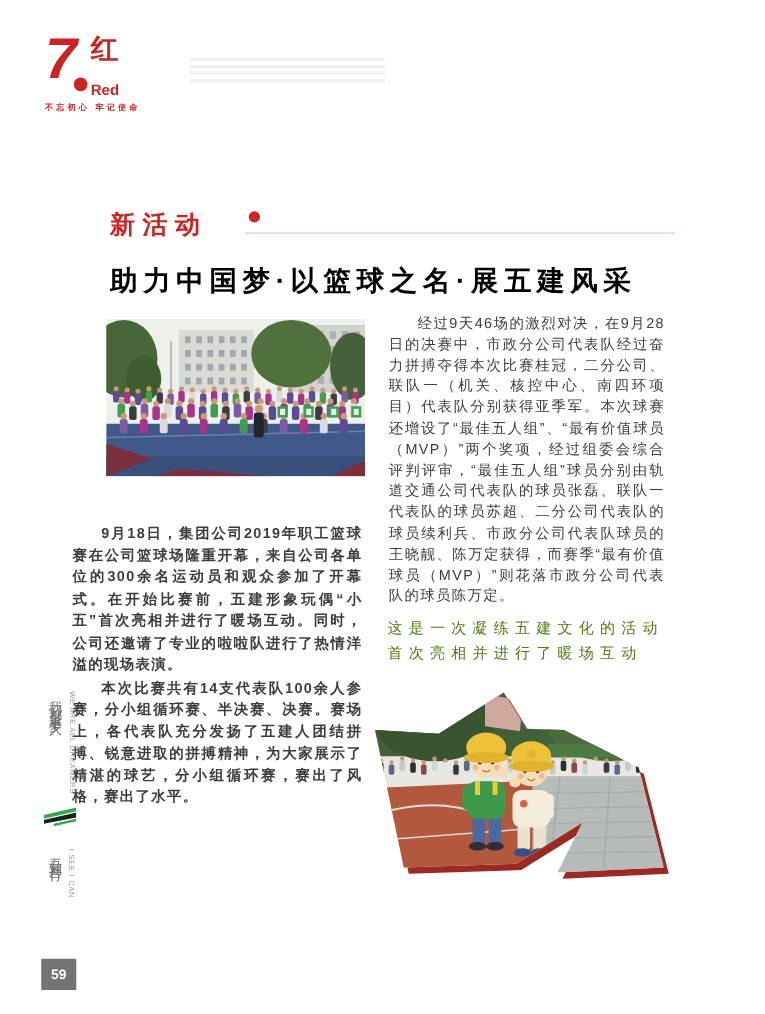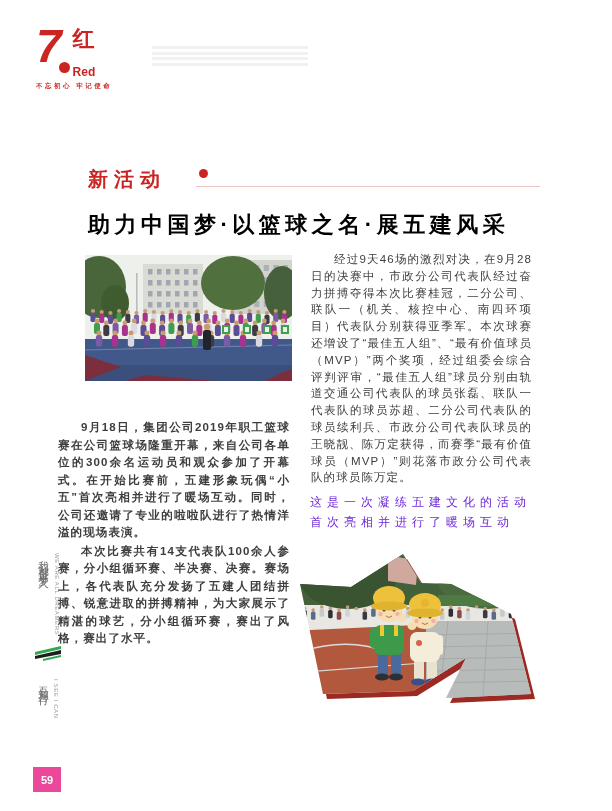--- a/index.html
+++ b/index.html
@@ -23,31 +23,31 @@
   .section-head{position:absolute;left:88px;top:166px;display:flex;gap:32px;}
   .section-title{color:#cb2523;font-size:20px;font-weight:bold;letter-spacing:6px;}
   .head-dot{width:9px;height:9px;border-radius:50%;background:#cb2523;margin-left:1px;margin-top:3px;}
   .rule{position:absolute;left:196px;top:186px;width:344px;height:1px;background:#eac6c6;}
   .sub-title{position:absolute;left:88px;top:210px;color:#000000;font-size:22px;font-weight:bold;letter-spacing:4.5px;white-space:nowrap;}
 
   
   .col p{margin:1px;text-indent:2em;text-align:justify;color:#3d3d3d;}
   .left-col{position:absolute;left:57px;top:418px;width:234px;font-size:11.5px;line-height:17.5px;letter-spacing:1.1px;font-weight:bold;}
   .right-col{position:absolute;left:310px;top:250px;width:223px;font-size:11.5px;line-height:16.8px;letter-spacing:1.1px;}
-  .quote{position:absolute;left:310px;top:492px;width:240px;color:#6d28d9;font-size:12px;line-height:20px;letter-spacing:5px;}
+  .quote{position:absolute;left:310px;top:492px;width:240px;color:#4d7c0f;font-size:12px;line-height:20px;letter-spacing:5px;}
 
   
   .photo-main{position:absolute;left:85px;top:255px;width:207px;height:126px;}
   .photo-poly{position:absolute;left:288px;top:551px;width:254px;height:224px;}
 
   
   .v-cn{writing-mode:vertical-rl;font-size:10.5px;letter-spacing:3px;color:#6d6d6d;position:absolute;}
   .v-en{writing-mode:vertical-rl;font-size:6px;letter-spacing:0.6px;color:#9b9b9b;position:absolute;}
   .ribbon{position:absolute;left:35px;top:646px;}
-  .pagebox{position:absolute;left:33px;top:767px;width:28px;height:25px;background:#ec4899;color:#fff;
+  .pagebox{position:absolute;left:33px;top:767px;width:28px;height:25px;background:#737373;color:#fff;
            font-size:11px;font-weight:bold;display:flex;align-items:center;justify-content:center;}
 </style>
 </head>
 <body>
 
 <div class="page">
 
   <div class="logo">
     <div class="logo-row">
       <span class="logo-7">7</span>

